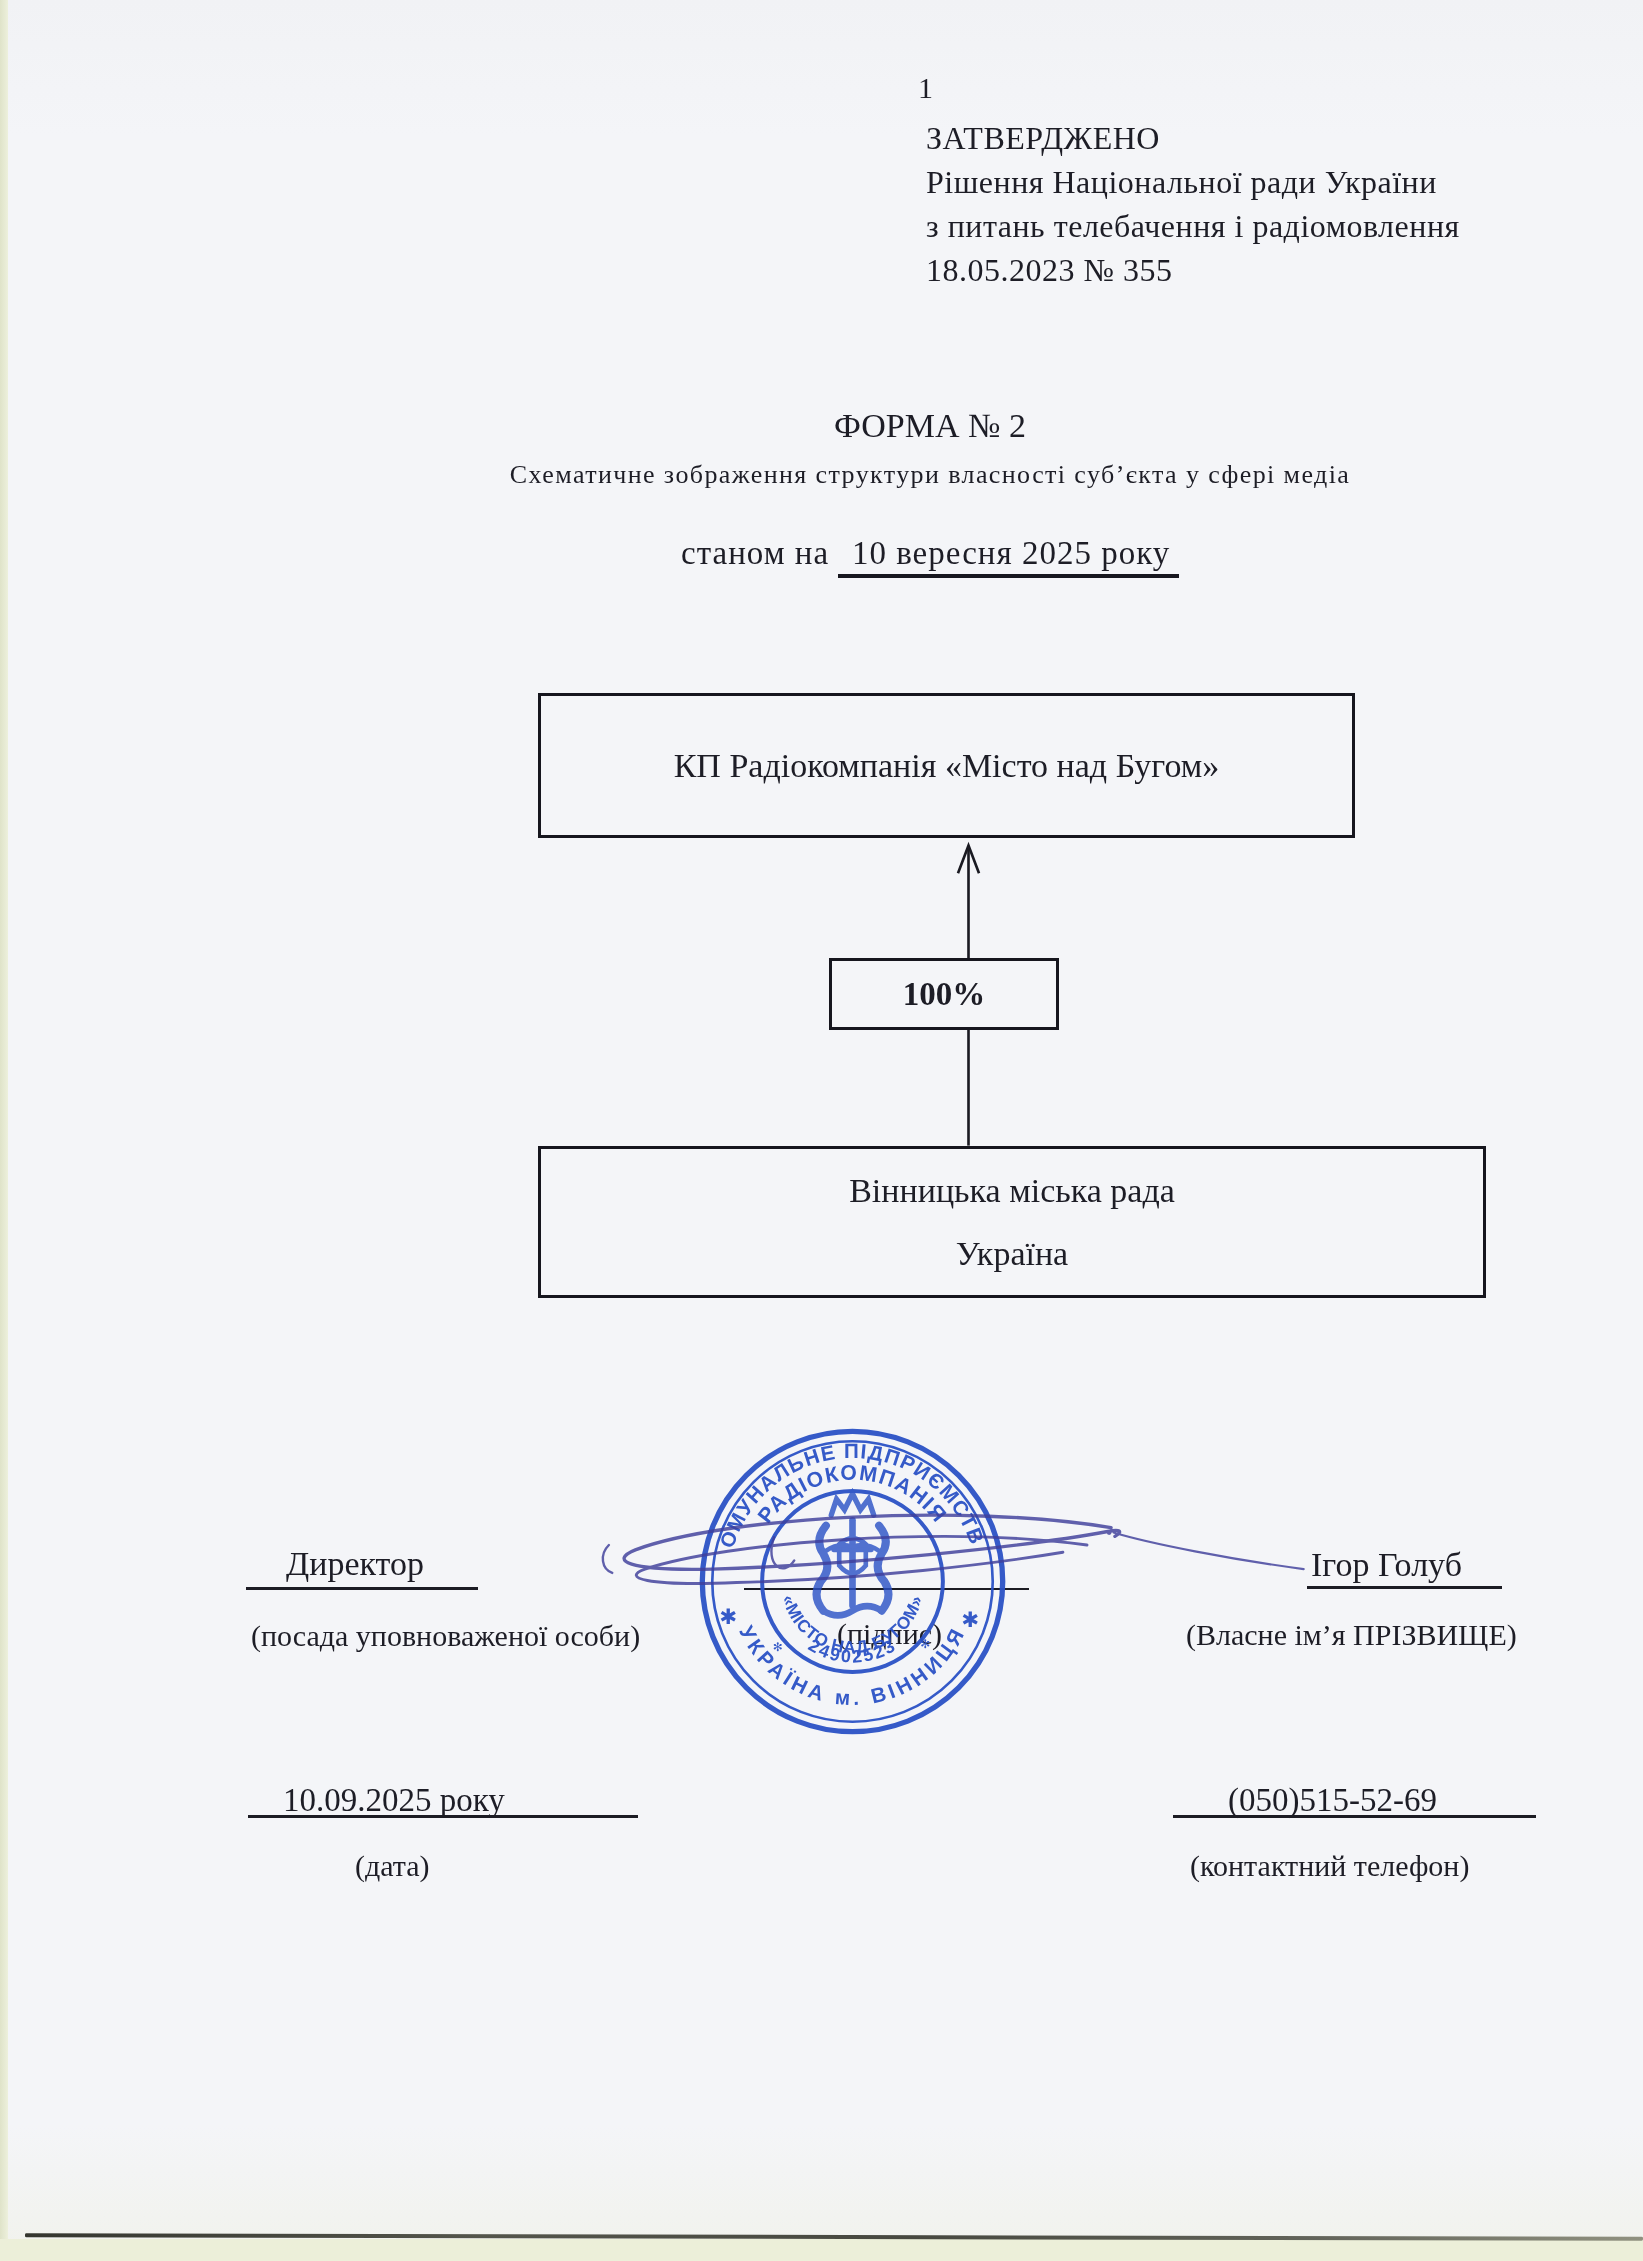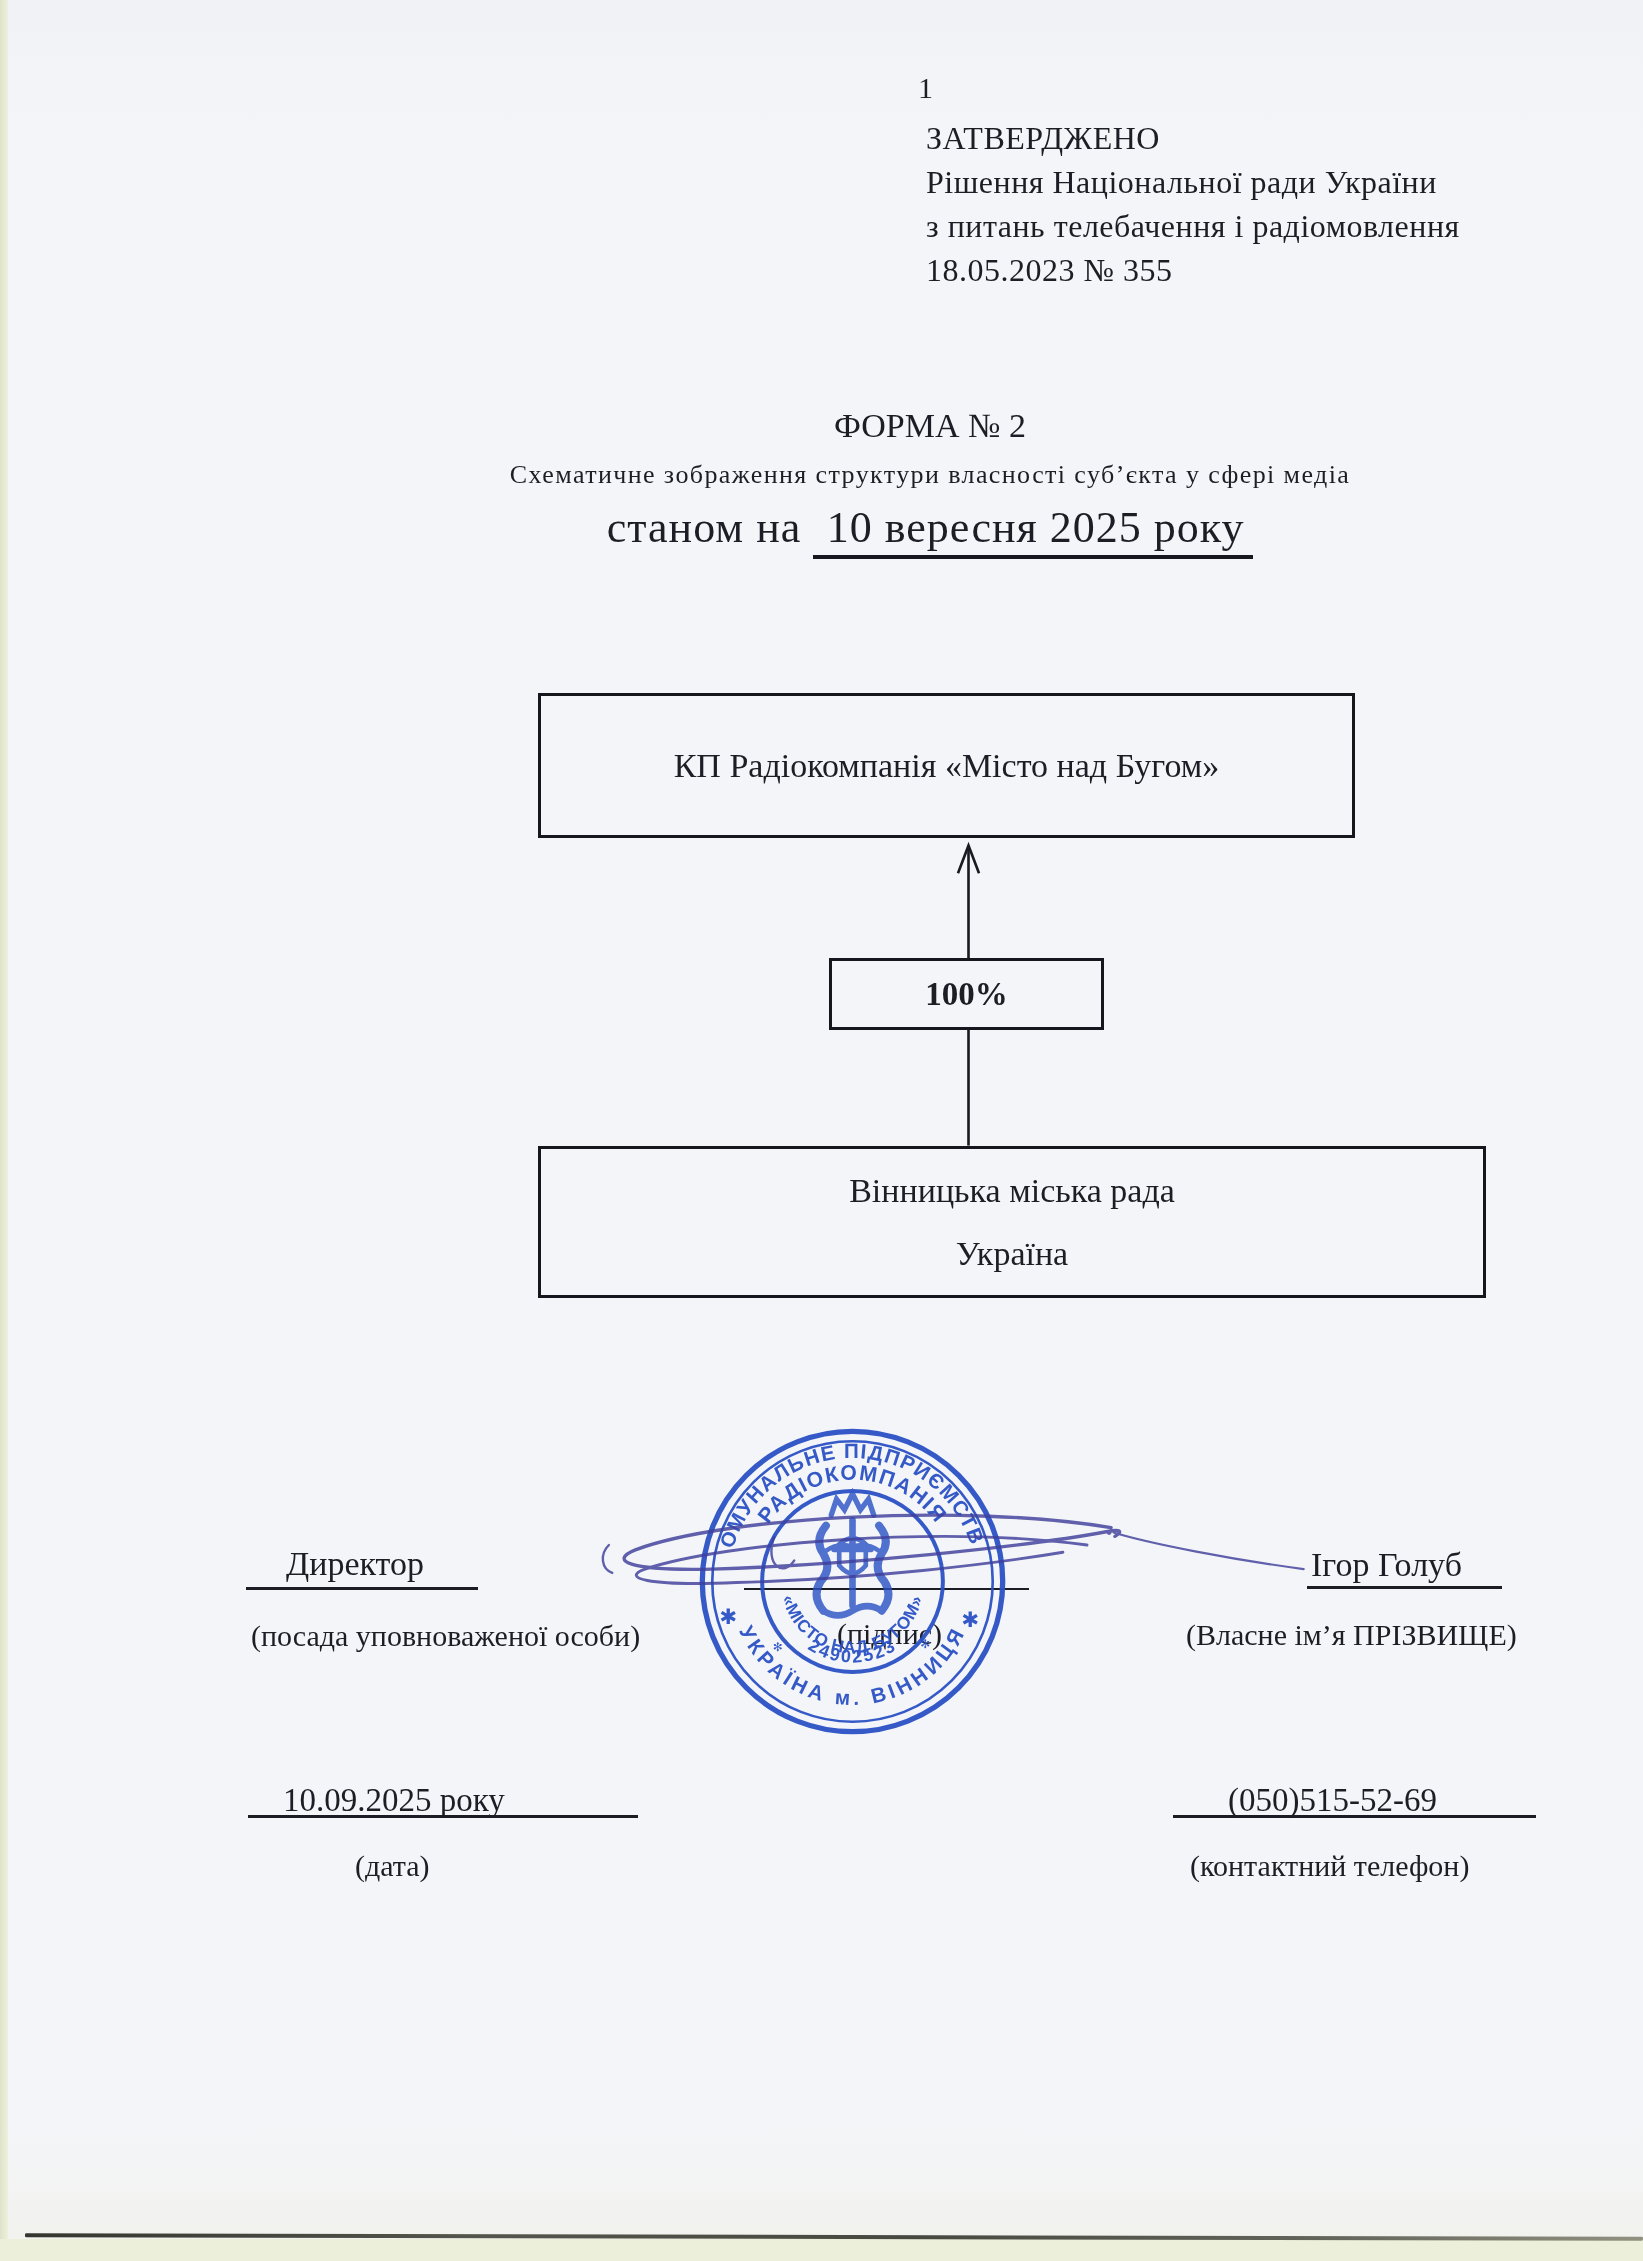--- a/index.html
+++ b/index.html
@@ -15,27 +15,27 @@
   .paper-edge{left:25px;top:2235px;width:1618px;height:4.3px;border-radius:1.4px;
     background:linear-gradient(90deg,#35362f,#54554b 28%,#47483f 55%,#63645a 80%,#90917f);
     transform:rotate(0.12deg);}
   
   .page-number{left:918px;top:71px;font-size:30px;}
   .approval{left:926px;top:116px;font-size:32px;line-height:44px;letter-spacing:0.5px;}
   
   .t-line{left:217px;width:1426px;text-align:center;font-weight:normal;}
   .t1{top:407px;font-size:34px;}
   .t2{top:460px;font-size:26px;letter-spacing:1.4px;}
-  .t3{top:502px;font-size:44px;letter-spacing:1px;}
+  .t3{top:535px;font-size:33px;letter-spacing:1px;}
   .t3 .u{border-bottom:4.3px solid #17171f;padding:0 8.7px 2.9px 13.5px;}
   
   .dbox{box-sizing:border-box;border:3.4px solid #16161e;display:flex;align-items:center;
     justify-content:center;text-align:center;font-size:34px;background:transparent;}
   .box-media{left:538px;top:693px;width:817px;height:145px;}
-  .box-share{left:829px;top:958px;width:275px;height:72px;font-weight:bold;font-size:33px;}
+  .box-share{left:829px;top:958px;width:230px;height:72px;font-weight:bold;font-size:33px;}
   .box-owner{left:538px;top:1146px;width:948px;height:152px;flex-direction:column;gap:25px;}
   .connectors{left:947px;top:838px;}
   
   .val{font-size:34px;}
   .cap{font-size:30px;}
   .hline{background:#1c1c24;}
   .pos-label{left:286px;top:1545px;}
   .pos-line{left:246px;top:1587px;width:232px;height:2.9px;}
   .sig-line{left:744px;top:1588px;width:285px;height:2.4px;}
   .name-label{left:1311px;top:1546px;}

